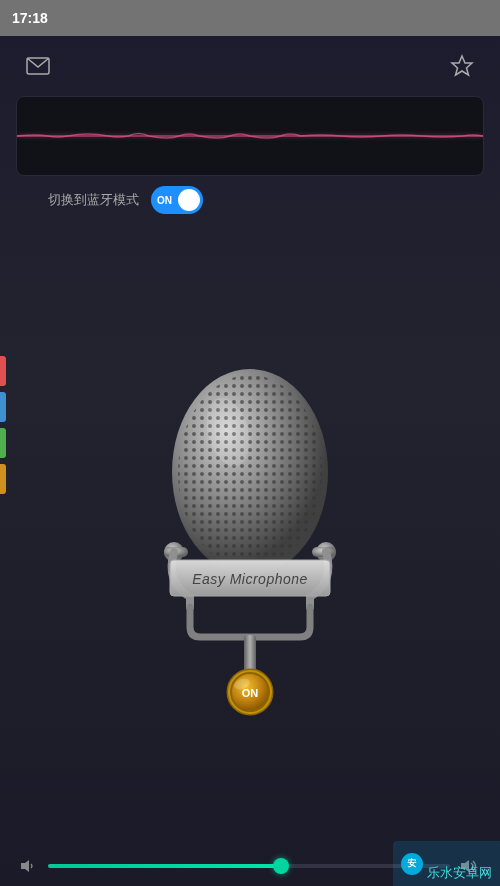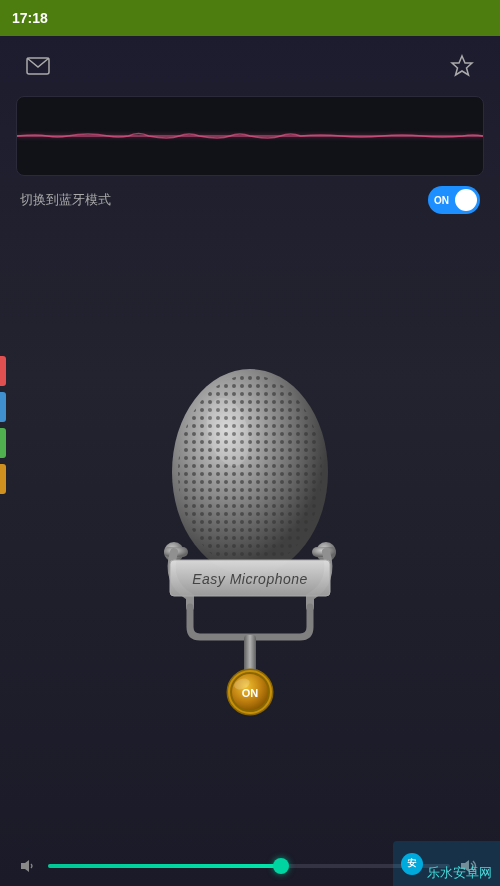--- a/index.html
+++ b/index.html
@@ -9,21 +9,21 @@
       background: #1a1a2e;
       font-family: 'Arial', sans-serif;
       overflow: hidden;
       position: relative;
     }
 
     
     .status-bar {
       width: 100%;
       height: 36px;
-      background: #4d7c0f;
+      background: #737373;
       display: flex;
       align-items: center;
       justify-content: space-between;
       padding: 12px 12px;
       position: relative;
       z-index: 10;
     }
     .status-time {
       color: #fff;
       font-size: 14px;
@@ -116,23 +116,24 @@
       height: 2px;
       background: rgba(224, 85, 133, 0.4);
       transform: translateY(-50%);
       filter: blur(2px);
     }
 
     
     .bluetooth-row {
       display: flex;
       align-items: center;
-      justify-content: space-between;
+      justify-content: flex-start;
       padding: 10px 20px;
       gap: 12px;
+      margin-left: 28px;
     }
     .bluetooth-label {
       color: #aaa;
       font-size: 13px;
     }
     .toggle-switch {
       width: 52px;
       height: 28px;
       background: #1e8fff;
       border-radius: 14px;

